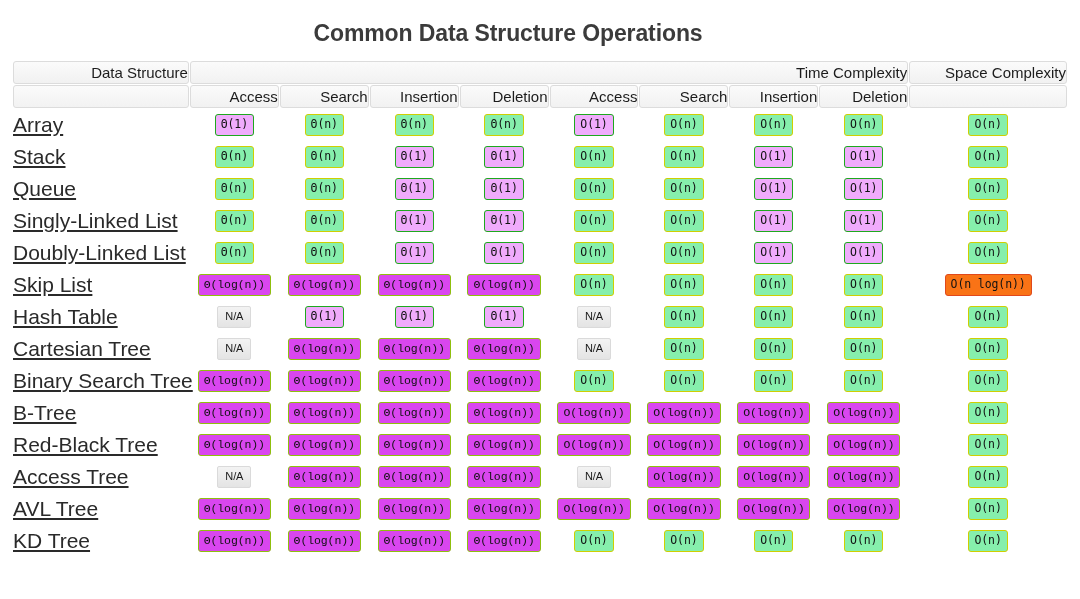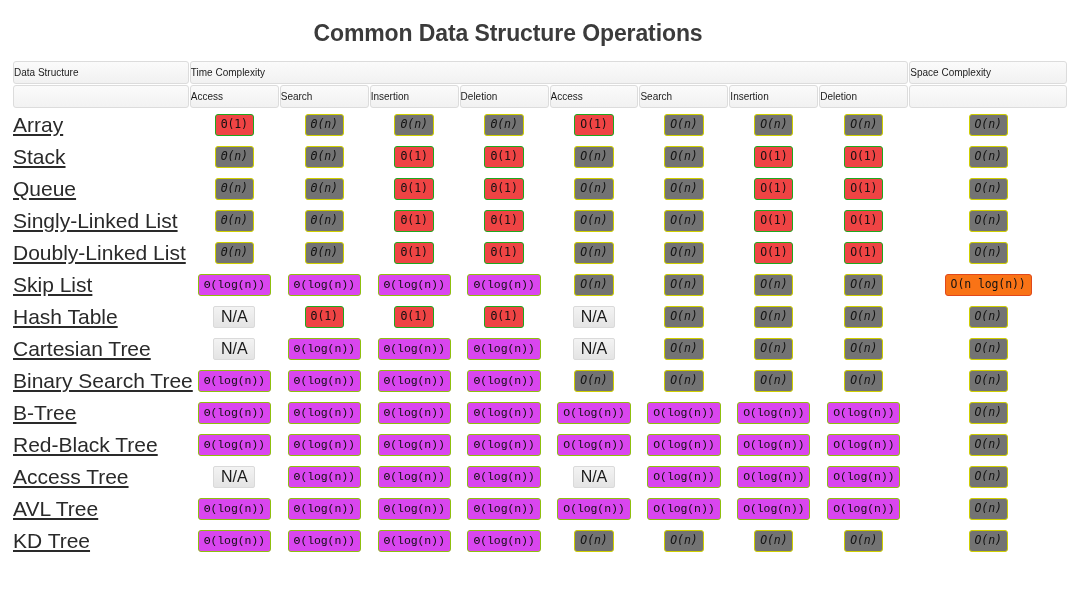--- a/index.html
+++ b/index.html
@@ -45,22 +45,22 @@
     padding: 0;
     margin: 0;
   }
   
   .hcell {
     background: linear-gradient(to bottom, #fbfbfb 0%, #f1f1f1 100%);
     border: 1px solid #dcdcdc;
     border-radius: 3px;
     color: #1c1c1c;
     font-weight: normal;
-    font-size: 10px;
-    text-align: left;
+    font-size: 15px;
+    text-align: right;
     padding: 5px 7px 6px 7px;
     height: 21px;
     line-height: 21px;
     white-space: nowrap;
     overflow: hidden;
     box-sizing: border-box;
   }
   .hcell.blank {
     background: linear-gradient(to bottom, #fbfbfb 0%, #f2f2f2 100%);
   }
@@ -93,43 +93,42 @@
     padding: 3px 5px 4px 5px;
     border-radius: 3px;
     border: 1px solid transparent;
     white-space: nowrap;
     color: #121212;
     box-sizing: border-box;
     letter-spacing: -0.1px;
   }
   
   .badge.green {
-    background: #ef4444;
+    background: #f0abfc;
     border-color: #1ea81e;
   }
   .badge.lime {
     background: #d946ef;
     border-color: #8fbf0d;
     font-family: Liberation Mono, monospace;
   }
   .badge.yellow {
-    background: #737373;
+    background: #86efac;
     border-color: #cfcf00;
-    font-style: italic;
   }
   .badge.orange {
     background: #f97316;
     border-color: #e0491c;
   }
   .badge.na {
     background: linear-gradient(to bottom, #f3f3f3 0%, #e4e4e4 100%);
     border-color: #dadada;
     border-radius: 2px;
     font-family: "Liberation Sans", sans-serif;
-    font-size: 16px;
+    font-size: 11px;
     color: #1a1a1a;
     padding: 3px 7px 4px 7px;
   }
 </style>
 </head>
 <body>
 
 <div class="page">
 
   <h1 class="page-title">Common Data Structure Operations</h1>

